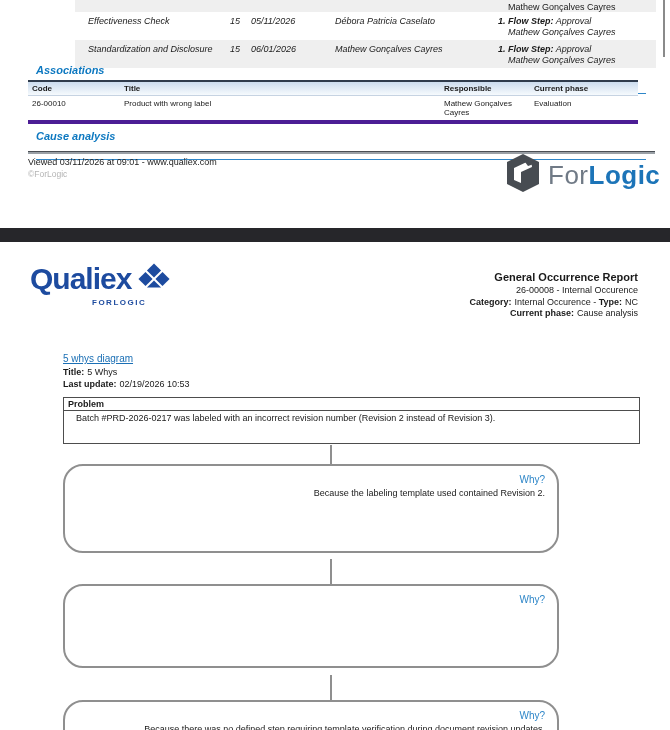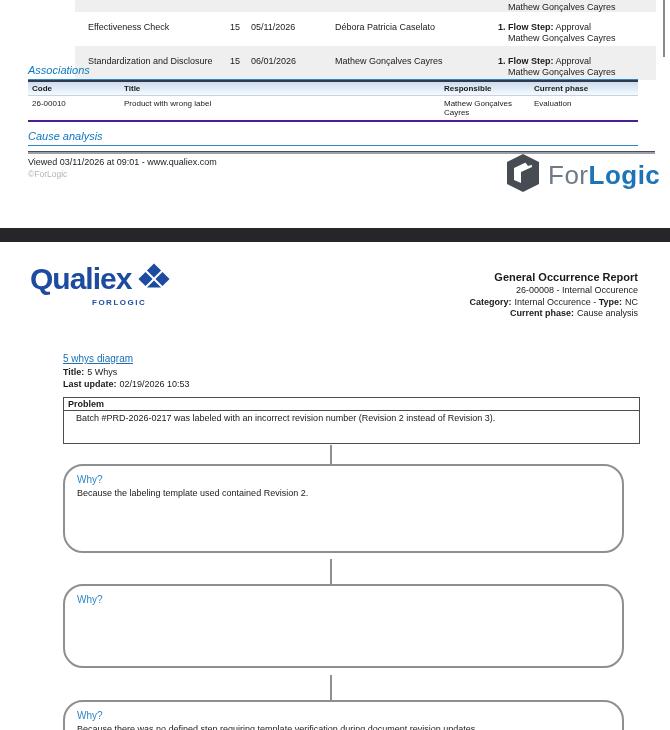--- a/index.html
+++ b/index.html
@@ -5,41 +5,41 @@
   * { margin:0; padding:0; box-sizing:border-box; }
   html,body { width:670px; height:730px; overflow:hidden; background:#fff;
               font-family:"Liberation Sans", sans-serif; color:#1a1a1a; }
   #screen { position:relative; width:670px; height:730px; background:#fff; }
 
   
   .ttable { position:absolute; left:75px; top:0; width:581px; }
   .trow { display:flex; font-size:9px; line-height:10.5px; align-items:flex-start; }
   .trow.gray { background:#efefef; }
   .trow.part { height:12px; overflow:hidden; align-items:flex-end; }
-  .trow.full { padding:10px 0 3px 0; min-height:23px; }
+  .trow.full { padding:4px 0 3px 0; min-height:23px;font-style:italic; }
   .c-task { width:155px; padding-left:13px; }
   .c-days { width:21px; }
   .c-date { width:84px; }
   .c-resp { width:163px; }
   .c-flow { flex:1; }
   .flow-person { padding-left:10px; }
   .page-edge { position:absolute; left:663px; top:0; width:2px; height:57px; background:#8a8a8a; }
 
   
-  .sect { position:absolute; left:28px; width:610px; font-size:11px; font-weight:normal;
-          font-style:italic; color:#0d78c0; border-bottom:1px solid #2e86c8; padding-bottom:3px; }
+  .sect { position:absolute; left:36px; width:610px; font-size:11px; font-weight:bold;
+          font-style:italic; color:#0d78c0; border-bottom:1px solid #2e86c8; padding-bottom:17px; }
   #sect-assoc { top:64px; }
   #sect-cause { top:130px; }
 
   
   .atable { position:absolute; left:28px; top:80px; width:610px; font-size:8px; }
   .ahead { display:flex; font-weight:bold; background:linear-gradient(#ccdcee,#f6fafd);
            border-top:2px solid #2f3b4c; border-bottom:1px solid #c6d3e2;
            padding:2px 0 2px 0; }
-  .arow { display:flex; padding:3px 0; border-bottom:2px solid #4c1d95; background:#fff; }
+  .arow { display:flex; padding:3px 0; border-bottom:4px solid #4c1d95; background:#fff; }
   .a-code { width:96px; padding-left:4px; }
   .a-title { width:320px; }
   .a-resp { width:90px; }
   .a-phase { flex:1; }
 
   
   .divider { position:absolute; left:28px; top:151px; width:627px; height:3px;
              background:#9aa0a6; border-top:1px solid #4a4e54; }
   .foot-lines { position:absolute; left:28px; top:157px; font-size:9px; line-height:11px; color:#222; }
   .foot-copy { position:absolute; left:28px; top:169px; font-size:8.5px; color:#b4b4b4; }
@@ -71,22 +71,22 @@
 
   .problem { position:absolute; left:63px; top:397px; width:577px; font-size:9px; }
   .p-head { border:1px solid #4d4d4d; padding:1px 4px; font-weight:bold; background:#fff; }
   .p-body { border:1px solid #4d4d4d; border-top:none; padding:2px 4px 20px 12px; }
 
   .conn { position:absolute; left:330px; width:2px; background:#8f8f8f; }
   #conn1 { top:445px; height:19px; }
   #conn2 { top:559px; height:25px; }
   #conn3 { top:675px; height:25px; }
 
-  .whybox { position:absolute; left:63px; width:561px; border:2px solid #8f8f8f;
-            border-radius:20px; background:#fff; padding:8px 12px; }
+  .whybox { position:absolute; left:63px; width:496px; border:2px solid #8f8f8f;
+            border-radius:20px; background:#fff; padding:8px 12px;text-align:right; }
   #why1 { top:464px; height:89px; }
   #why2 { top:584px; height:84px; }
   #why3 { top:700px; height:86px; }
   .why-label { color:#2e86c8; font-size:10px; margin-bottom:3px; }
   .why-text { font-size:9px; }
 </style>
 </head>
 <body>
 
 <div id="screen">

